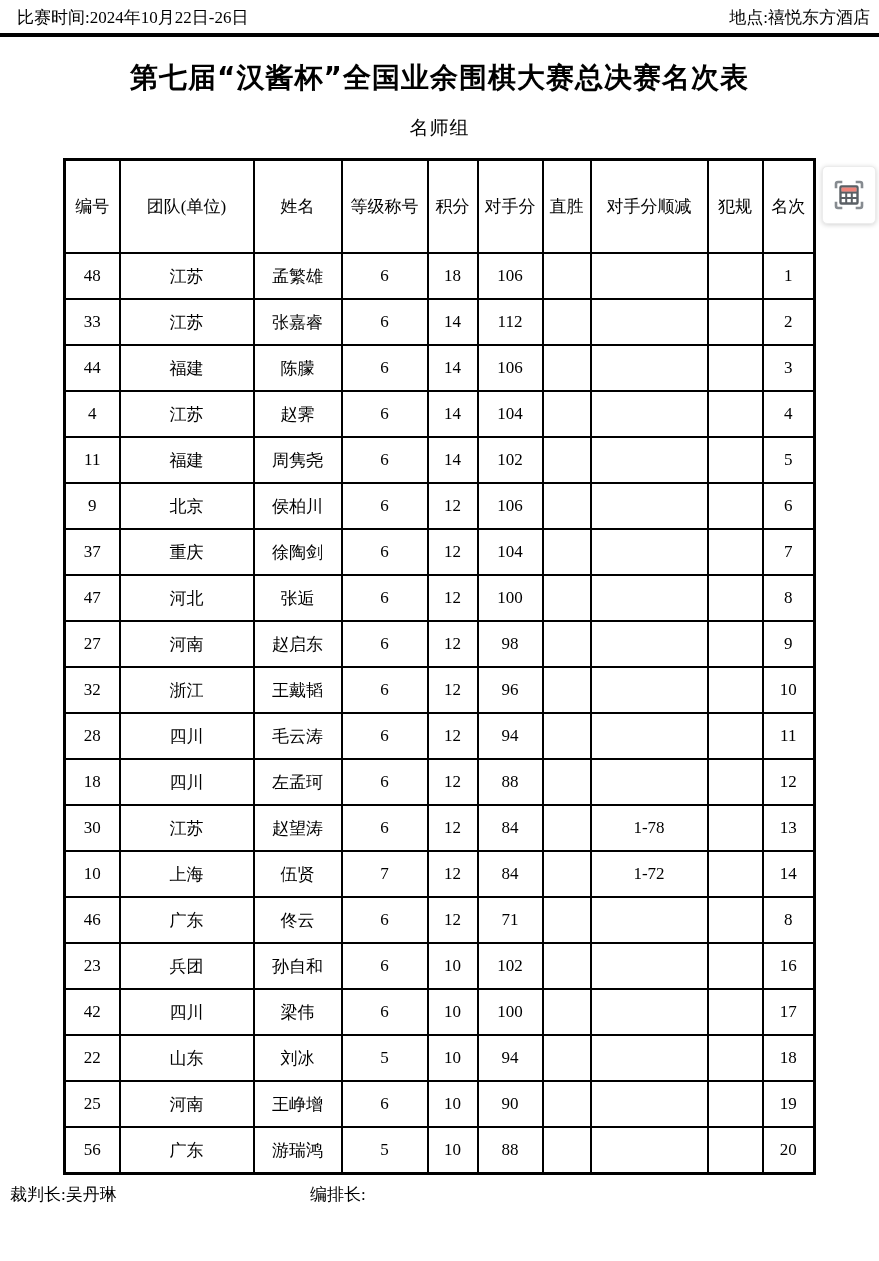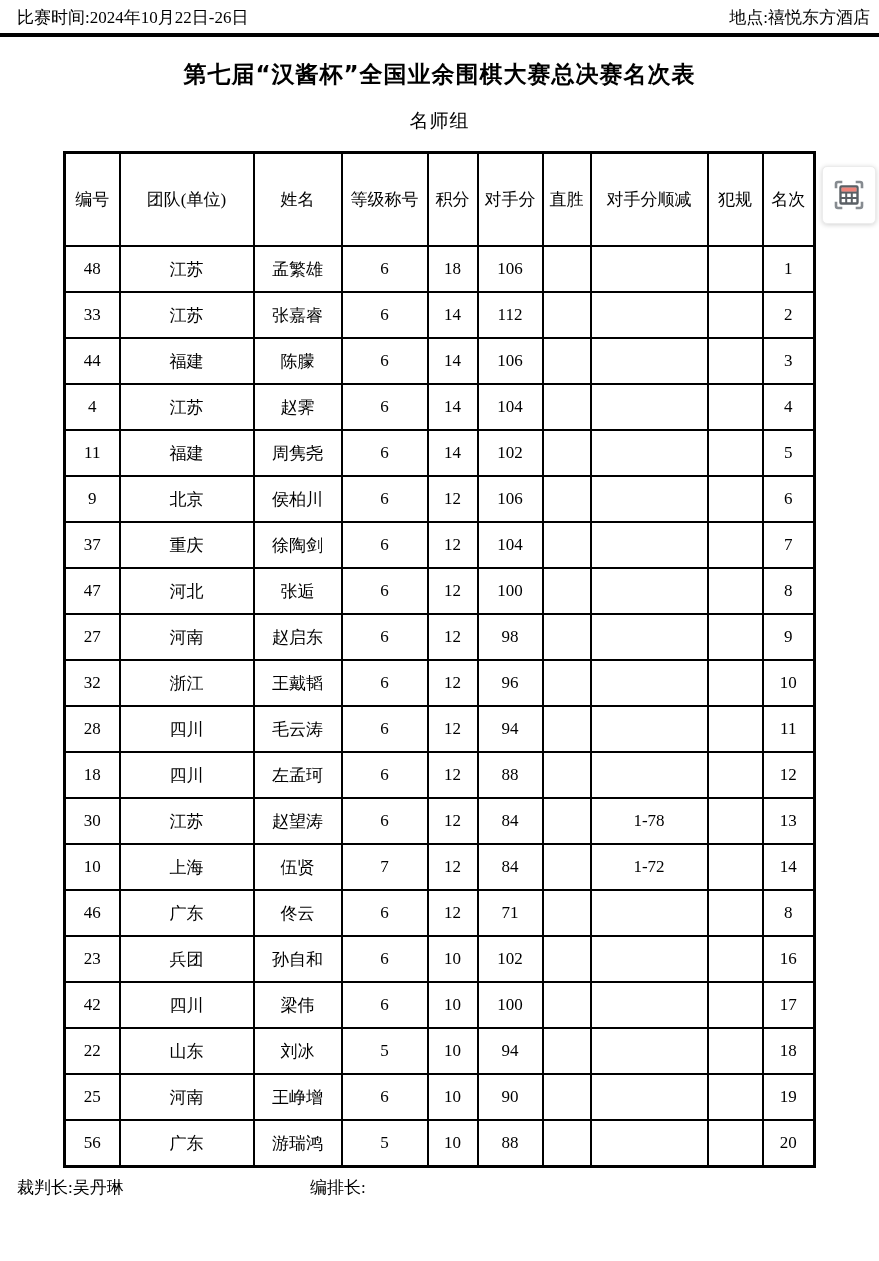--- a/index.html
+++ b/index.html
@@ -7,21 +7,21 @@
     width:879px;height:1261px;position:relative;overflow:hidden;
     color:#000;font-family:"Liberation Serif",serif;
     -webkit-font-smoothing:antialiased;
   }
   .topbar{
     display:flex;justify-content:space-between;align-items:flex-start;
     padding:7px 9px 0 9px;font-size:17px;line-height:1.3;margin-left:8px;
   }
   .rule{height:4px;background:#000;margin-top:4px;width:100%;}
   .title{
-    text-align:center;margin-top:22px;font-size:23px;font-weight:bold;
+    text-align:center;margin-top:22px;font-size:28px;font-weight:bold;
     font-family:"DejaVu Sans",sans-serif;letter-spacing:1px;
   }
   .group{
     text-align:center;margin-top:18px;font-size:19px;
     font-family:"DejaVu Sans",sans-serif;letter-spacing:1px;
   }
   table.rank{
     border-collapse:collapse;table-layout:fixed;
     margin:17px 0 0 63px;width:750px;
     border:3px solid #000;
@@ -33,21 +33,21 @@
   }
   table.rank thead th{height:91px;}
   table.rank tbody td{height:44px;}
   .icon-card{
     position:absolute;top:166px;left:822px;width:52px;height:56px;
     background:#fff;border:1px solid #ececec;border-radius:5px;
     box-shadow:0 1px 5px rgba(0,0,0,.18);
     display:flex;align-items:center;justify-content:center;cursor:pointer;
   }
   .footer{position:relative;height:30px;margin-top:8px;font-size:17px;}
-  .footer .referee{position:absolute;left:17px;top:0;}
+  .footer .referee{position:absolute;left:10px;top:0;}
   .footer .editor{position:absolute;left:310px;top:0;}
 </style>
 </head>
 <body>
 
 <div class="topbar">
   <span>比赛时间:2024年10月22日-26日</span>
   <span>地点:禧悦东方酒店</span>
 </div>
 

